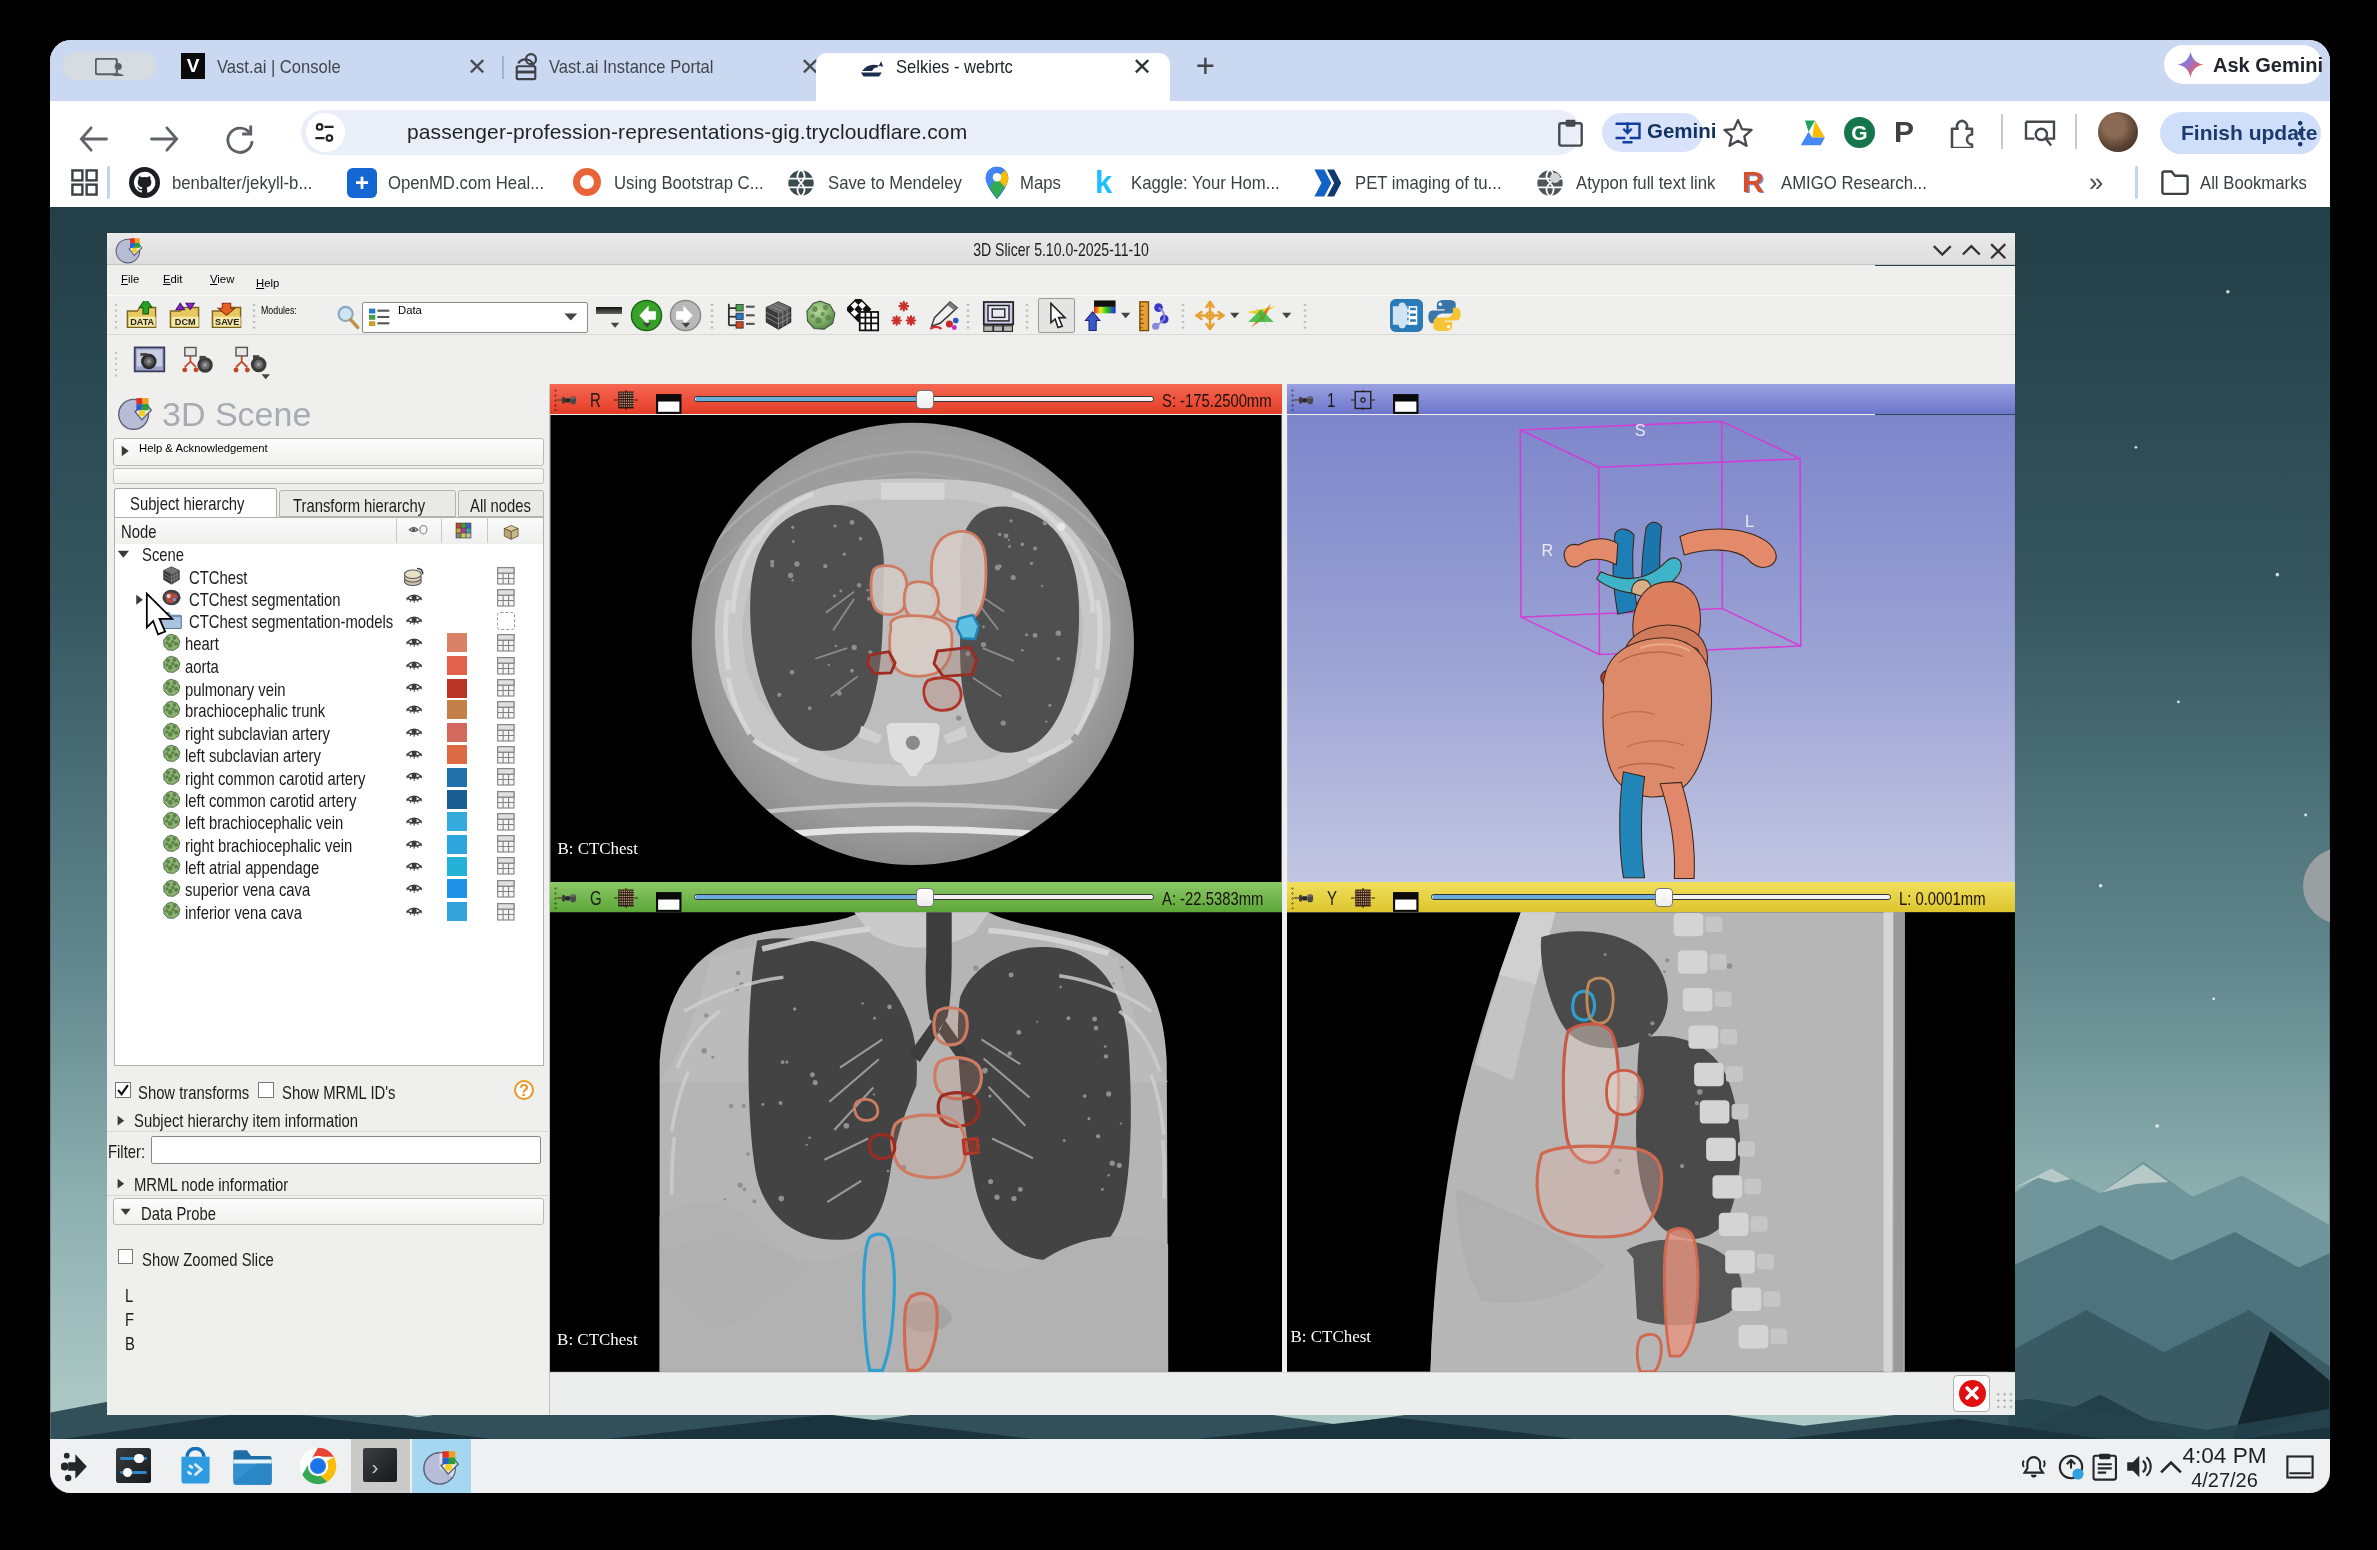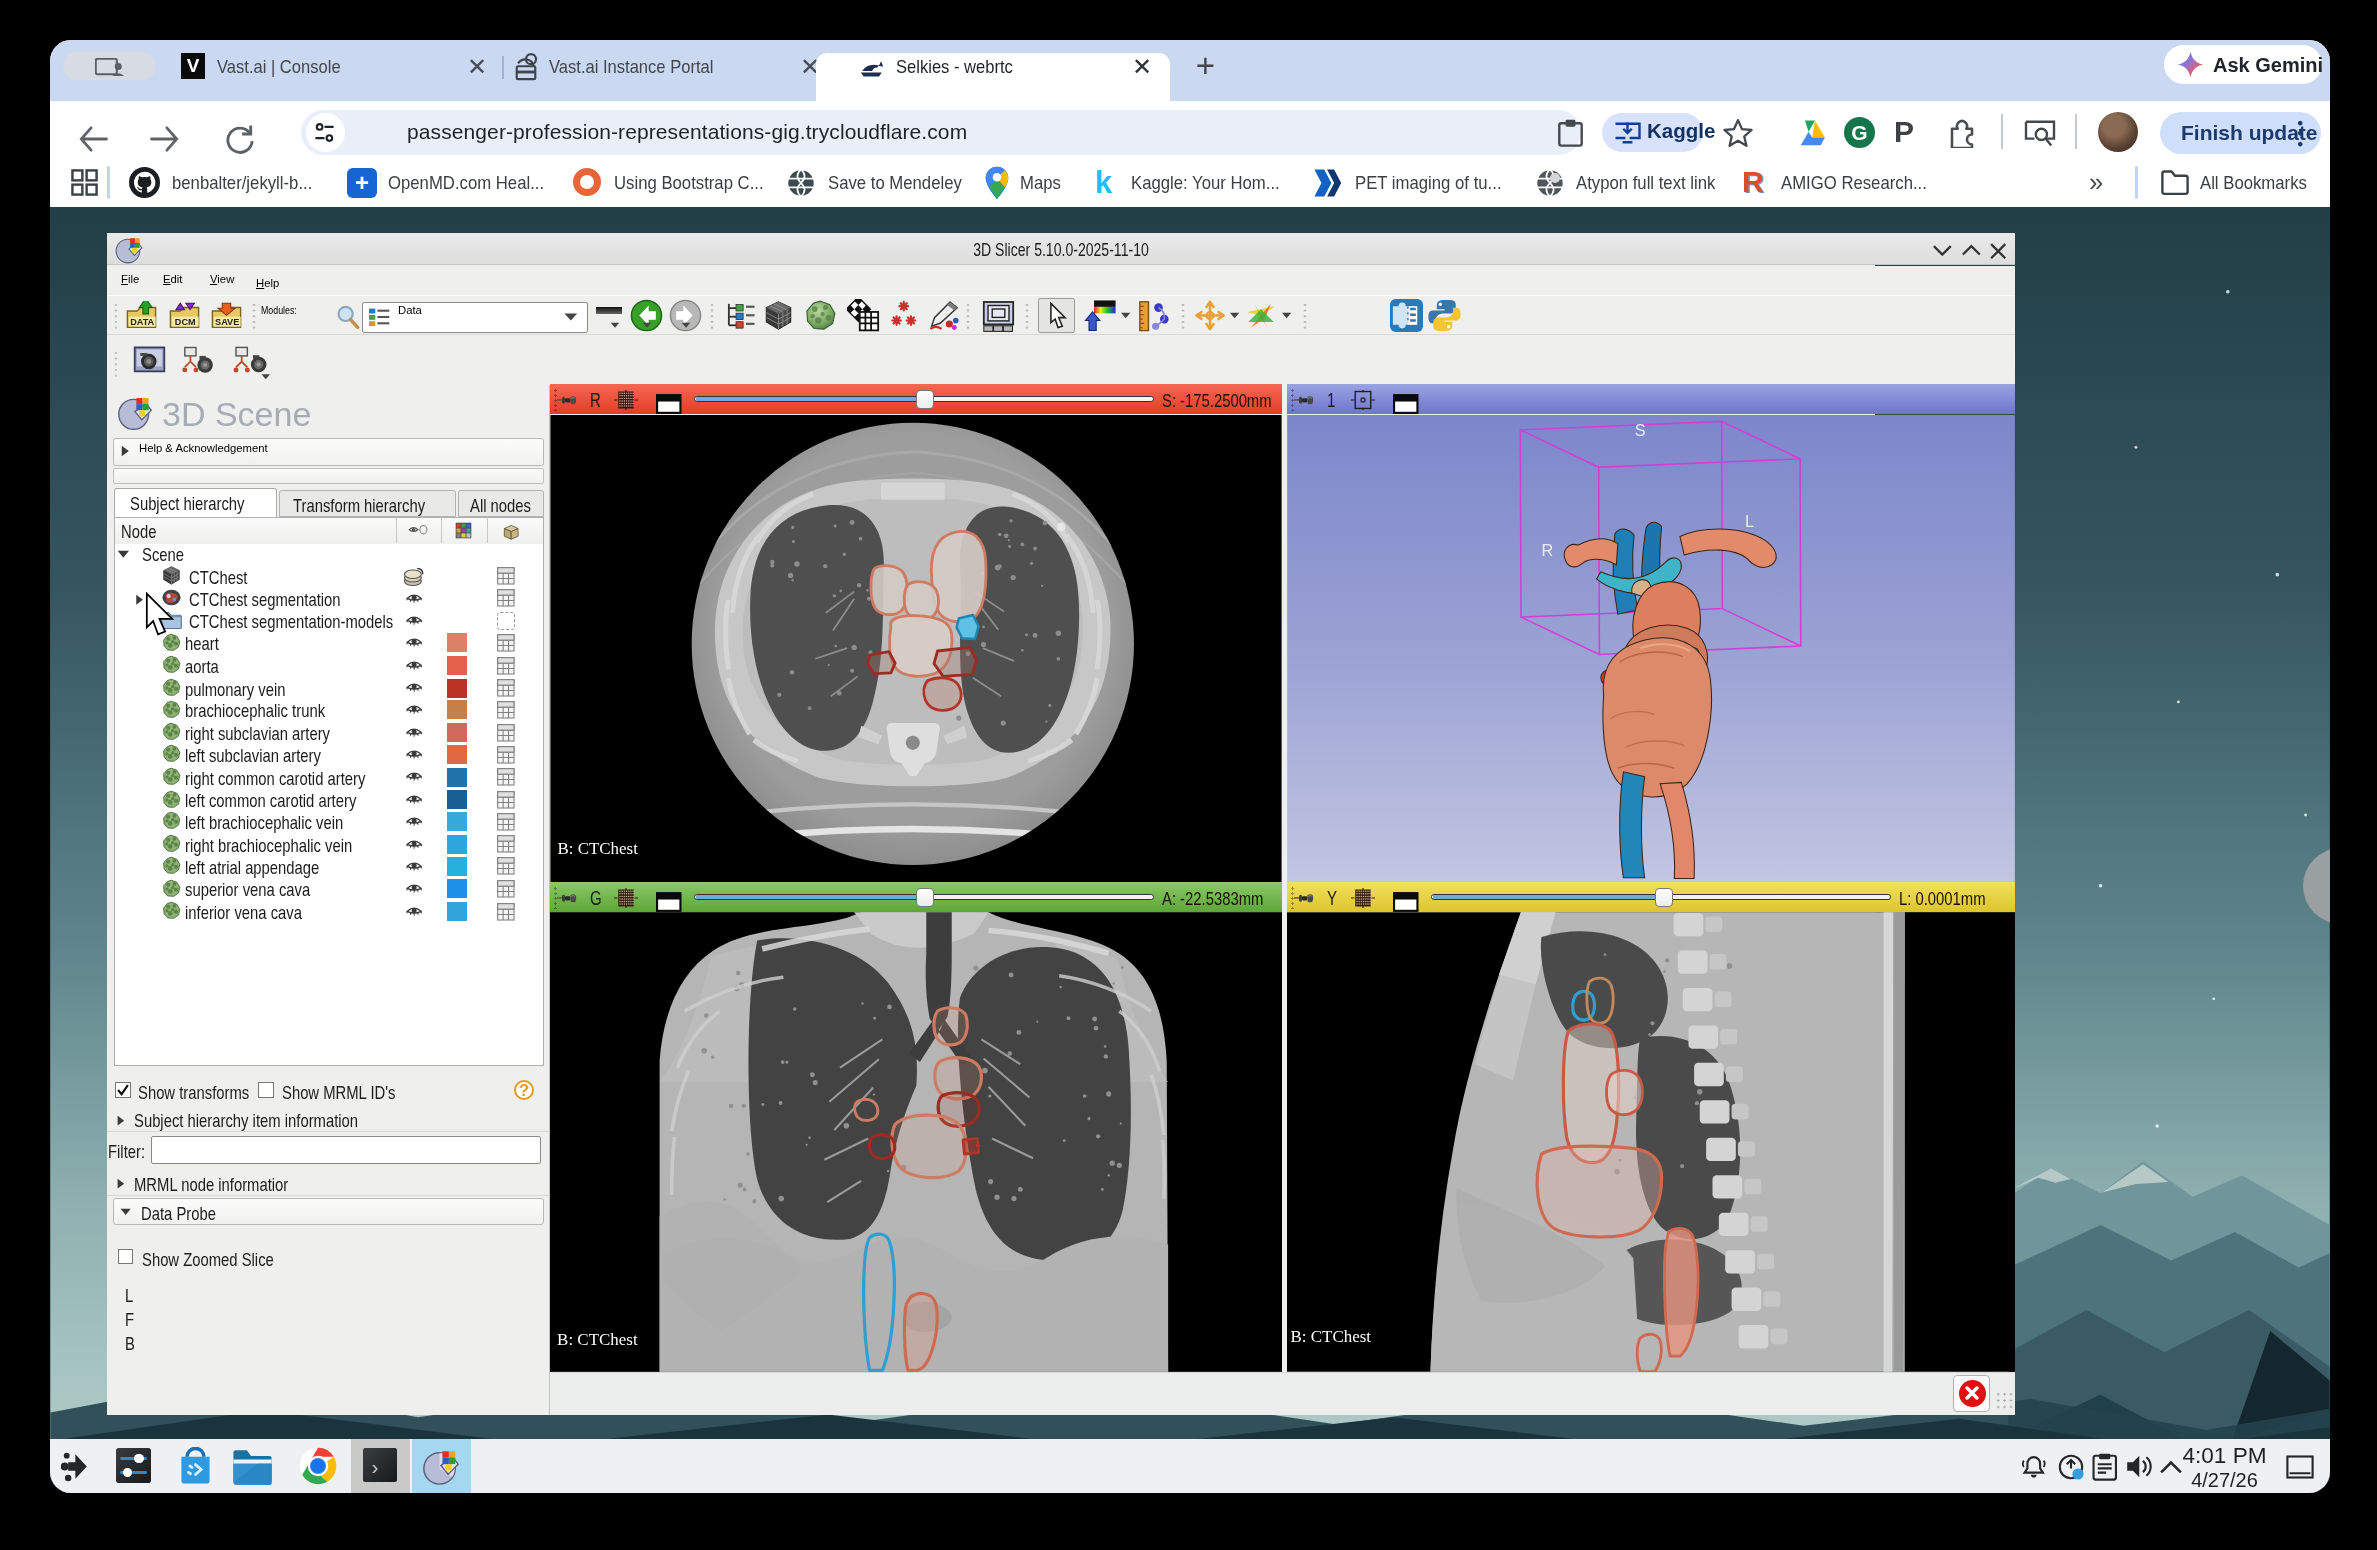--- a/index.html
+++ b/index.html
@@ -87,21 +87,21 @@
     <svg class="abs" style="left:1507px;top:18.4px;" width="27" height="28" viewBox="0 0 38 40">
       <rect x="3" y="6" width="32" height="32" rx="3" fill="none" stroke="#45494e" stroke-width="3.4"></rect>
       <rect x="12" y="1" width="14" height="10" rx="2" fill="#45494e"></rect>
     </svg>
     <div class="abs" style="left:1552px;top:12px;width:101px;height:39px;background:#d8e3fb;border-radius:20px;"></div>
     <svg class="abs" style="left:1564px;top:20px;" width="27" height="24" viewBox="0 0 38 34">
       <path d="M2 4 h34 v20 h-14 m-6 0 H2 Z" fill="none" stroke="#0f3f9e" stroke-width="3.4"></path>
       <path d="M19 2 v14 M13 11 l6 6 l6 -6" stroke="#0f3f9e" stroke-width="3.4" fill="none"></path>
       <path d="M12 30 h14" stroke="#0f3f9e" stroke-width="3.4"></path>
     </svg>
-    <div class="abs" style="left:1597px;top:18.4px;font-size:20.5px;font-weight:bold;color:#11315f;">Kaggle</div>
+    <div class="abs" style="left:1597px;top:18.4px;font-size:20.5px;font-weight:bold;color:#11315f;">Gemini</div>
     <svg class="abs" style="left:1673px;top:17px;" width="30" height="30" viewBox="0 0 42 42">
         <path d="M21 3 L26.5 15.5 L40 16.8 L29.8 25.8 L32.8 39 L21 32 L9.2 39 L12.2 25.8 L2 16.8 L15.5 15.5 Z" fill="none" stroke="#45494e" stroke-width="3.2" stroke-linejoin="round"></path>
       </svg>
     <svg class="abs" style="left:1745px;top:18.4px;" width="30" height="27" viewBox="0 0 42 38">
       <path d="M14 2 L28 2 L42 26 L35 38 L7 38 L0 26 Z" fill="none"></path>
       <path d="M14 2 L28 2 L19 18 Z" fill="#1ea361"></path>
         <path d="M28 2 L42 26 L24 26 Z" fill="#fbbd00"></path>
         <path d="M19 18 L24 26 L42 26 L36 37 L8 37 Z" fill="#4688f4"></path>
     </svg>
     <div class="abs" style="left:1794px;top:16.3px;width:31px;height:31px;border-radius:15.6px;background:#15764c;color:#fff;font-size:21px;font-weight:bold;text-align:center;line-height:31px;">G</div>
@@ -1577,21 +1577,21 @@
         <rect x="10" y="1" width="16" height="8" rx="2" fill="#23272a"></rect>
         <path d="M8 16 h20 M8 22 h20 M8 28 h12" stroke="#23272a" stroke-width="3"></path>
       </svg>
       <svg class="abs" style="left:2075px;top:14px;" width="30" height="27" viewBox="0 0 42 38">
         <path d="M3 13 h8 l9 -9 v30 l-9 -9 H3 Z" fill="#23272a"></path>
         <path d="M25 11 a10 10 0 0 1 0 16 M30 6 a17 17 0 0 1 0 26" stroke="#23272a" stroke-width="3" fill="none"></path>
       </svg>
       <svg class="abs" style="left:2109px;top:20px;" width="24" height="15.6" viewBox="0 0 34 22">
           <path d="M3 19 L17 5 L31 19" stroke="#23272a" stroke-width="3.6" fill="none"></path>
         </svg>
-      <div class="abs" style="left:2118px;top:4.2px;width:113px;text-align:center;font-size:22.6px;color:#1d2023;white-space:nowrap;">4:01 PM</div>
+      <div class="abs" style="left:2118px;top:4.2px;width:113px;text-align:center;font-size:22.6px;color:#1d2023;white-space:nowrap;">4:04 PM</div>
       <div class="abs" style="left:2118px;top:30px;width:113px;text-align:center;font-size:20px;color:#1d2023;white-space:nowrap;">4/27/26</div>
       <svg class="abs" style="left:2236px;top:15.6px;" width="28" height="24" viewBox="0 0 40 34">
         <rect x="2" y="2" width="36" height="30" fill="none" stroke="#23272a" stroke-width="3"></rect>
         <path d="M5 26 h30" stroke="#23272a" stroke-width="3"></path>
       </svg>
     </div>
   </div>
 </div>
 
 

